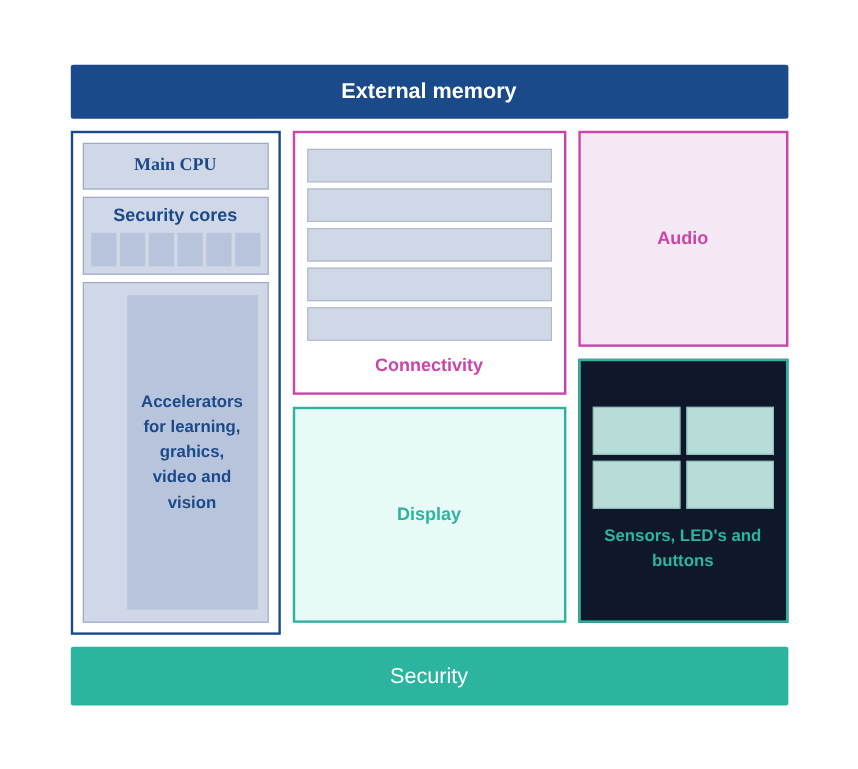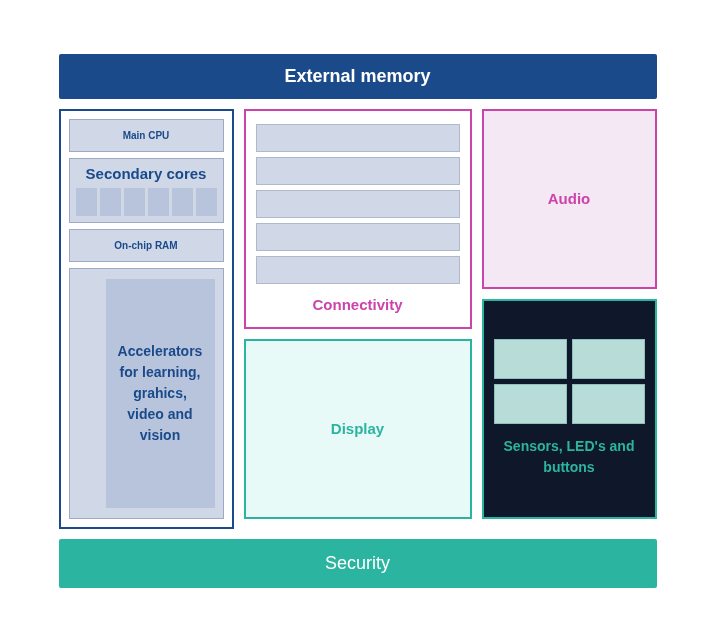--- a/index.html
+++ b/index.html
@@ -122,22 +122,23 @@
       border-radius: 2px;
     }
 
     
     .center-block {
       background: #d0d8e8;
       border: 1px solid #a0aac8;
       padding: 10px 8px;
       text-align: center;
       font-weight: bold;
-      font-size: 10px;
+      font-size: 15px;
       color: #1a4a8a;
+      font-family: Liberation Serif, serif;
     }
 
     
     .secondary-cores-container {
       background: #d0d8e8;
       border: 1px solid #a0aac8;
       padding: 6px;
     }
     .secondary-cores-label {
       font-weight: bold;
@@ -249,34 +250,31 @@
       </div>
     </div>
 
     <div class="center-col">
 
       <div class="center-block">
         <span>Main CPU</span>
       </div>
 
       <div class="secondary-cores-container">
-        <div class="secondary-cores-label">Secondary cores</div>
+        <div class="secondary-cores-label">Security cores</div>
         <div class="cores-grid">
           <div class="core-cell"></div>
           <div class="core-cell"></div>
           <div class="core-cell"></div>
           <div class="core-cell"></div>
           <div class="core-cell"></div>
           <div class="core-cell"></div>
         </div>
       </div>
 
-      <div class="center-block">
-        <span>On-chip RAM</span>
-      </div>
 
       <div class="accelerators-block">
         <div class="accelerators-inner">
           <span>Accelerators for learning, grahics, video and vision</span>
         </div>
       </div>
     </div>
 
     <div class="right-col">
 

